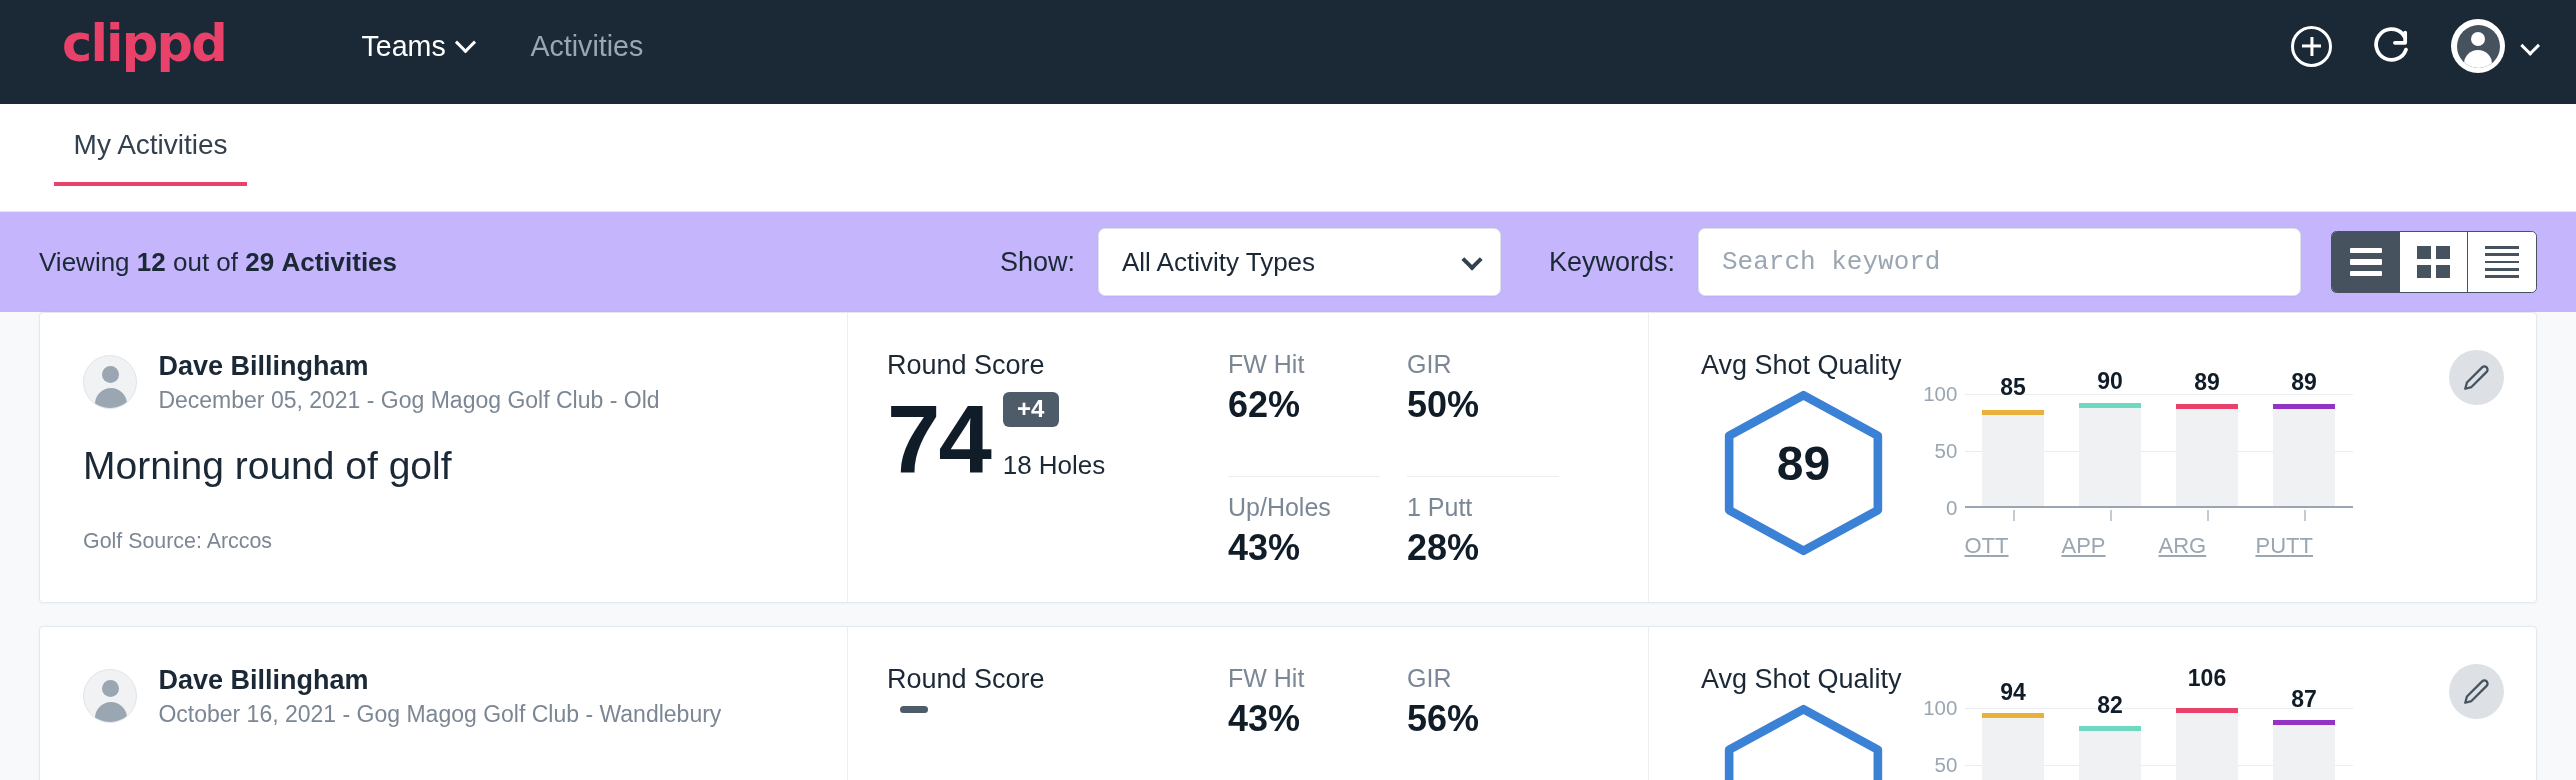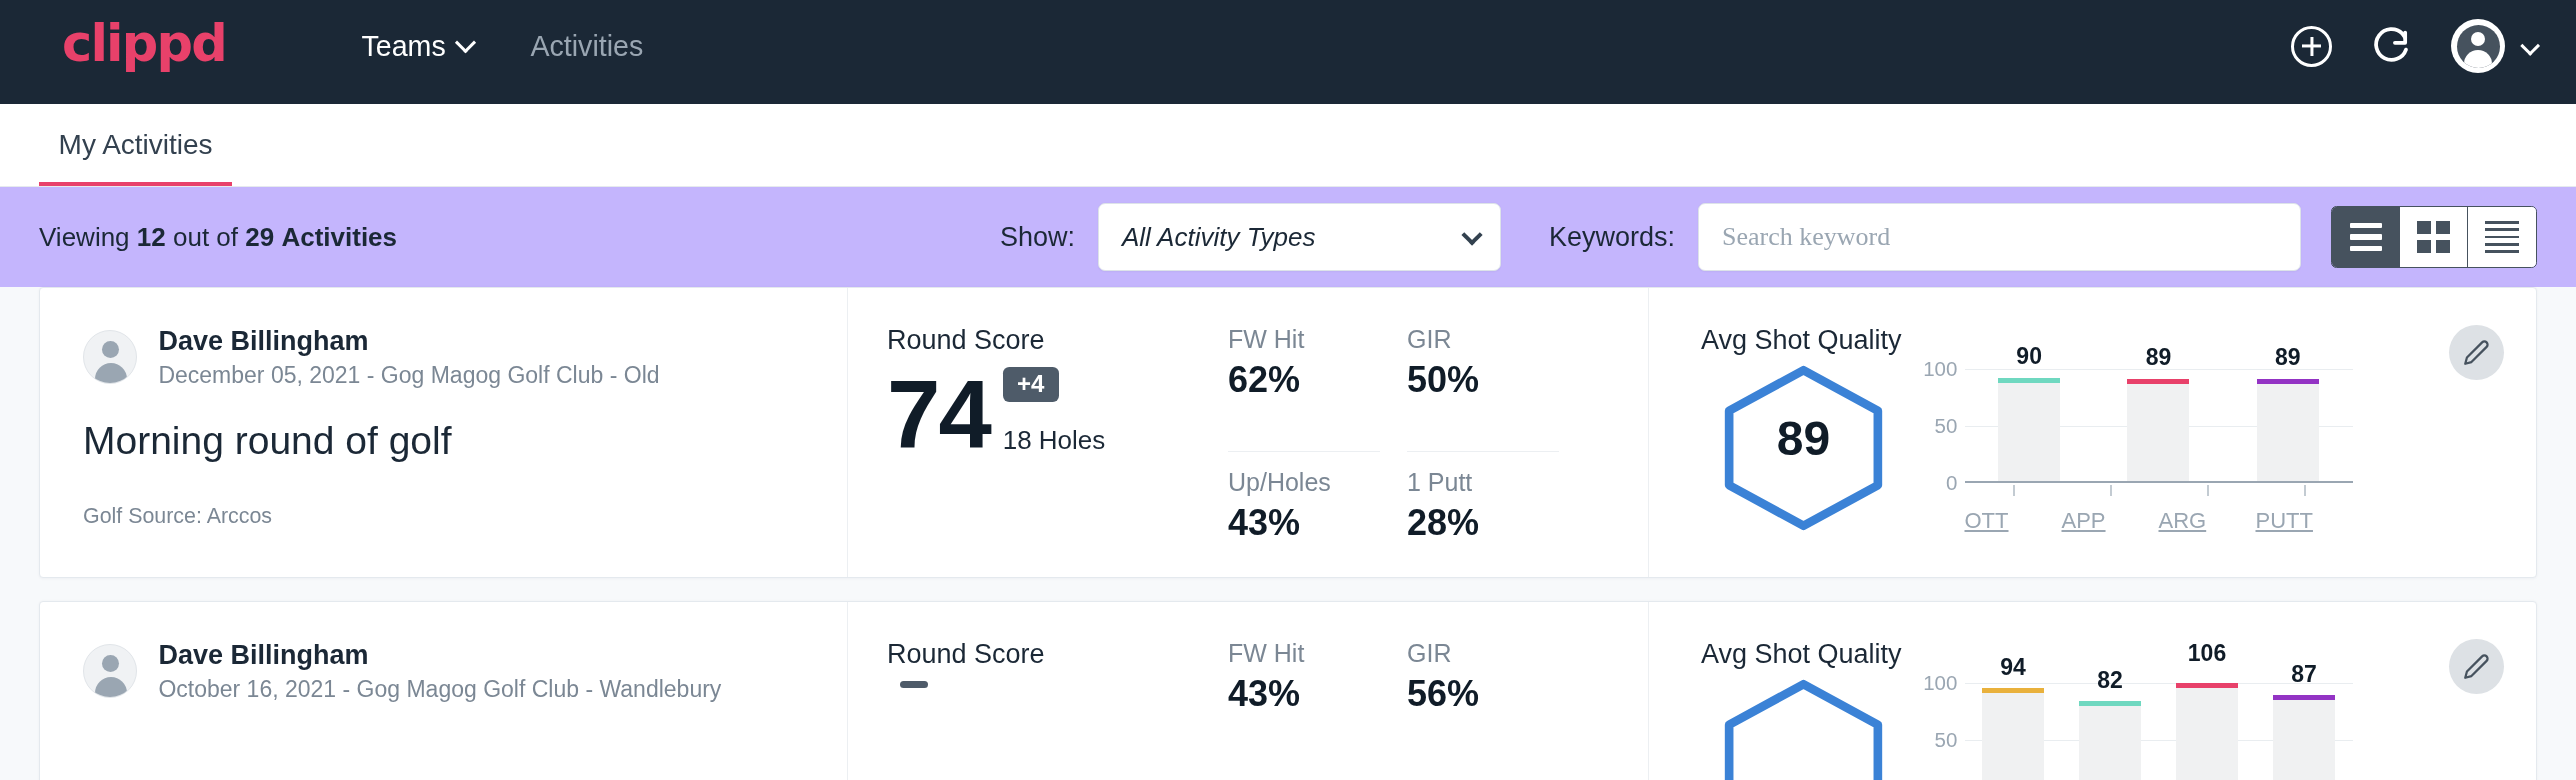--- a/index.html
+++ b/index.html
@@ -79,24 +79,24 @@
   }
   .nav-right .chev-big {
     width: 14.3px; height: 14.3px;
     border-right: 3.1px solid #fff; border-bottom: 3.1px solid #fff;
     transform: rotate(45deg); margin-left: -21.4px;
     cursor: pointer;
   }
 
   
   .tabbar {
-    height: 83px;
+    height: 108px;
     background: #ffffff;
-    display: flex; align-items: flex-end;
-    padding-left: 39px;
+    display: flex; align-items: center;
+    padding-left: 54px;
     border-bottom: 0.9px solid #e6eaee;
   }
   .tab {
     font-size: 28px;
     color: #33414f;
     padding: 0 19.6px 21.4px 19.6px;
     border-bottom: 4.5px solid #e8416a;
     cursor: pointer;
   }
 
@@ -114,33 +114,32 @@
   .filter-right {
     margin-left: auto; display: flex; align-items: center;
   }
   .lbl { font-size: 27px; color: #1b2836; margin-right: 23px; }
   .select {
     width: 403px; height: 68px; background: #fff;
     border: 0.9px solid #dde3e9; border-radius: 7.1px;
     display: flex; align-items: center; padding: 0 23px;
     font-size: 26px; color: #1b2836; cursor: pointer;
     box-shadow: 0 0.9px 1.8px rgba(0,0,0,.04);
-    font-style: italic;
   }
   .select .sel-chev {
     margin-left: auto; width: 15px; height: 15px;
     border-right: 4px solid #33414f; border-bottom: 4px solid #33414f;
     transform: rotate(45deg) translateY(-3.6px);
   }
   .keywords-lbl { margin-left: 48px; }
   .search {
     width: 603px; height: 68px; background: #fff;
     border: 0.9px solid #dde3e9; border-radius: 7.1px;
     padding: 0 23px; font-size: 26px; color: #9aa6b2;
-    font-family: Liberation Serif, serif;
+    font-family: Liberation Mono, monospace;
     box-shadow: 0 0.9px 1.8px rgba(0,0,0,.04);
   }
   .search::placeholder { color: #9aa6b2; }
   .viewtoggle {
     margin-left: 30px; display: flex;
     border: 1.8px solid #46525e; border-radius: 5.4px; overflow: hidden;
     height: 62px;
   }
   .vt {
     width: 68px; display: flex; align-items: center; justify-content: center;
@@ -386,20 +385,26 @@
               <span class="ytick" style="top:0px;">100</span>
               <span class="ytick" style="top:57px;">50</span>
               <span class="ytick" style="top:114px;">0</span>
             </div>
             <div class="plot">
               <div class="gridline" style="top:0px;"></div>
               <div class="gridline" style="top:57px;"></div>
               <div class="axisline"></div>
               <div class="bars-area">
                 <div class="barcol">
+                  <div class="barval" style="bottom:105px;">85</div>
+                  <div class="bar" style="height:96px;">
+                      <span class="cap" style="background:#e9b13c;"></span>
+                    </div>
+                </div>
+                <div class="barcol">
                   <div class="barval" style="bottom:111px;">90</div>
                   <div class="bar" style="height:103px;">
                       <span class="cap" style="background:#6fd8c0;"></span>
                     </div>
                 </div>
                 <div class="barcol">
                   <div class="barval" style="bottom:110px;">89</div>
                   <div class="bar" style="height:102px;">
                       <span class="cap" style="background:#e8416a;"></span>
                     </div>

